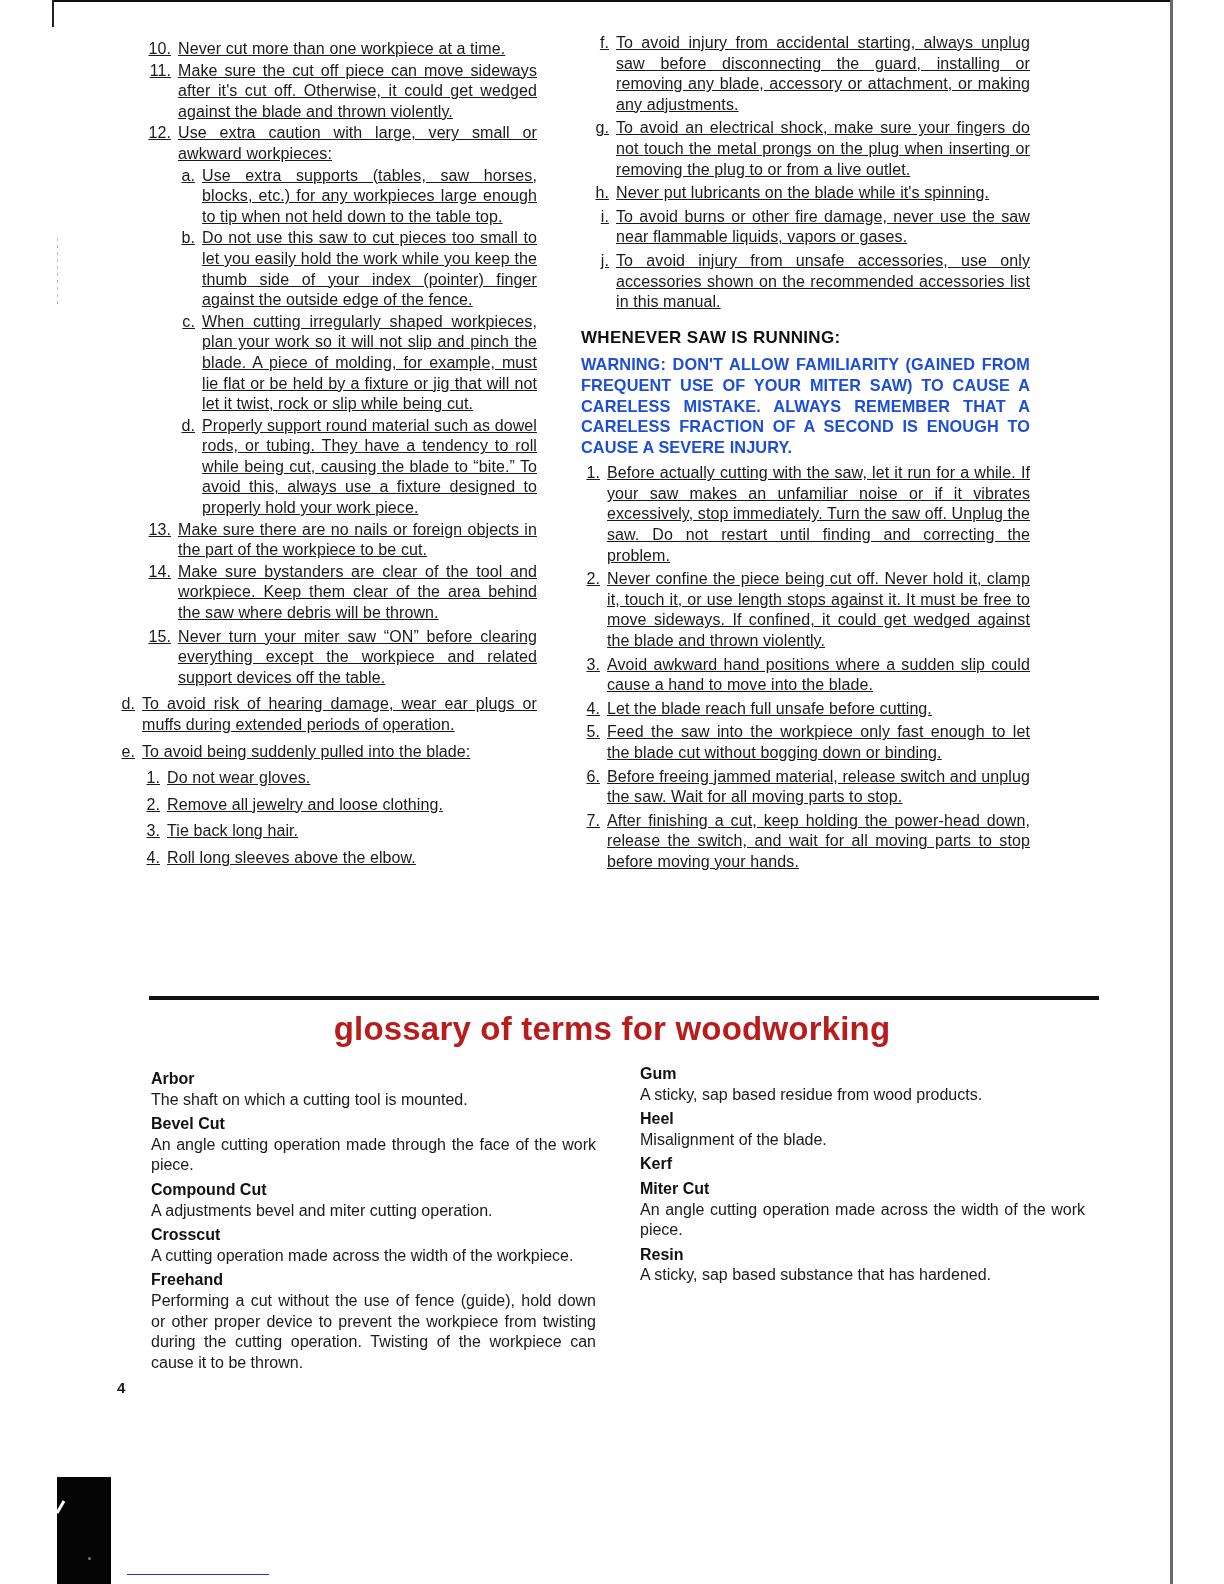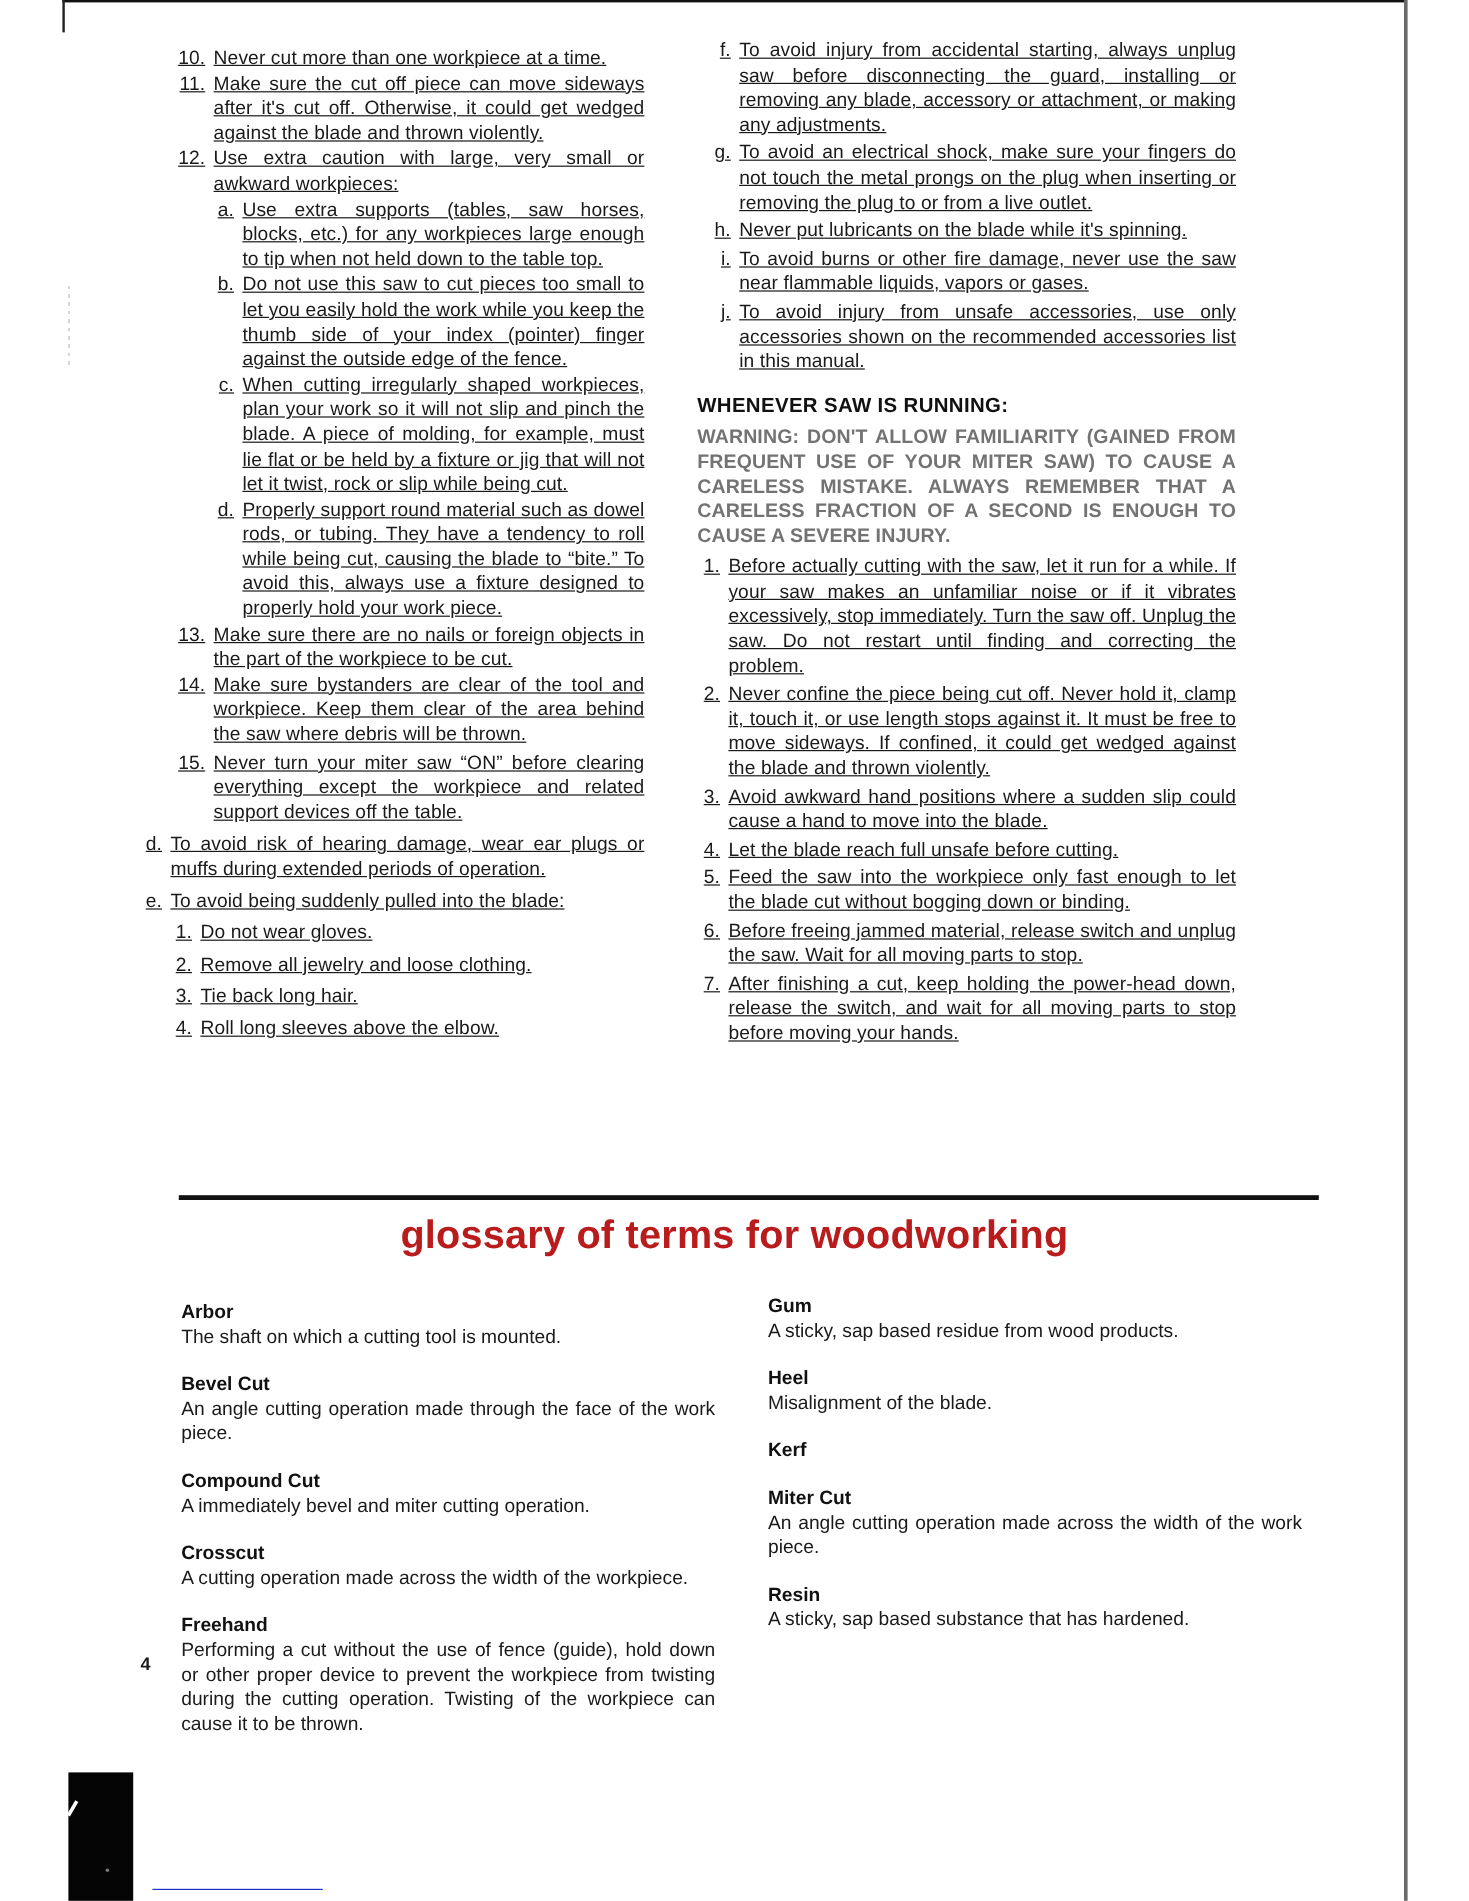--- a/index.html
+++ b/index.html
@@ -18,28 +18,28 @@
   .item .tx { flex: 1; text-align: justify; }
   .lvl1 .mk { width: 59px; }
   .lvl2 .mk { width: 83px; }
   .lvl0 .mk { width: 23px; }
   .lvl3 .mk { width: 48px; }
   .r0 .mk { width: 34px; }
   .r1 .mk { width: 25px; }
   .gap { margin-top: 3px; }
   .gap2 { margin-top: 6px; }
   .heading-run { font-weight: bold; font-size: 17px; letter-spacing: 0.3px; margin: 15px 0 6px 6px; color: #111; }
-  .warning { font-weight: bold; font-size: 16.3px; line-height: 20.6px; margin-left: 6px; text-align: justify; color: #737373; margin-bottom: 6px; }
+  .warning { font-weight: bold; font-size: 16.3px; line-height: 20.6px; margin-left: 6px; text-align: justify; color: #1d4ed8; margin-bottom: 6px; }
   .rule { position: absolute; left: 149px; top: 996px; width: 950px; height: 4px; background: #111; }
   .gloss-title { position: absolute; left: 0; top: 1010px; width: 1224px; text-align: center;
                  font-size: 33px; font-weight: bold; letter-spacing: 0.2px; color: #b91c1c; }
   .gloss-col { position: absolute; font-size: 16px; line-height: 20.6px; }
   .gloss-left { left: 151px; top: 1065px; width: 445px; }
   .gloss-right { left: 640px; top: 1060px; width: 445px; }
-  .term { font-weight: bold; margin-top: 19px; color: #111; }
+  .term { font-weight: bold; margin-top: 4px; color: #111; }
   .def { text-align: justify; }
   .page-num { position: absolute; left: 117px; top: 1379px; font-weight: bold; font-size: 15px; }
   .binder-mark { position: absolute; left: 57px; top: 1477px; width: 54px; height: 107px; background: #050505; }
   .binder-tick { position: absolute; left: 59px; top: 1500px; width: 3px; height: 14px; background: #fff; transform: rotate(30deg); }
   .binder-dot { position: absolute; left: 88px; top: 1557px; width: 3px; height: 3px; background: #777; border-radius: 50%; }
   .blue-line { position: absolute; left: 127px; top: 1574px; width: 142px; height: 1px; background: #2233cc; }
 </style>
 </head>
 <body>
 
@@ -172,21 +172,21 @@
 
 <div class="rule"></div>
 <div class="gloss-title">glossary of terms for woodworking</div>
 
 <div class="gloss-col gloss-left">
   <div class="term">Arbor</div>
   <div class="def">The shaft on which a cutting tool is mounted.</div>
   <div class="term">Bevel Cut</div>
   <div class="def">An angle cutting operation made through the face of the work piece.</div>
   <div class="term">Compound Cut</div>
-  <div class="def">A immediately bevel and miter cutting operation.</div>
+  <div class="def">A adjustments bevel and miter cutting operation.</div>
   <div class="term">Crosscut</div>
   <div class="def">A cutting operation made across the width of the workpiece.</div>
   <div class="term">Freehand</div>
   <div class="def">Performing a cut without the use of fence (guide), hold down or other proper device to prevent the workpiece from twisting during the cutting operation. Twisting of the workpiece can cause it to be thrown.</div>
 </div>
 
 <div class="gloss-col gloss-right">
   <div class="term">Gum</div>
   <div class="def">A sticky, sap based residue from wood products.</div>
   <div class="term">Heel</div>

